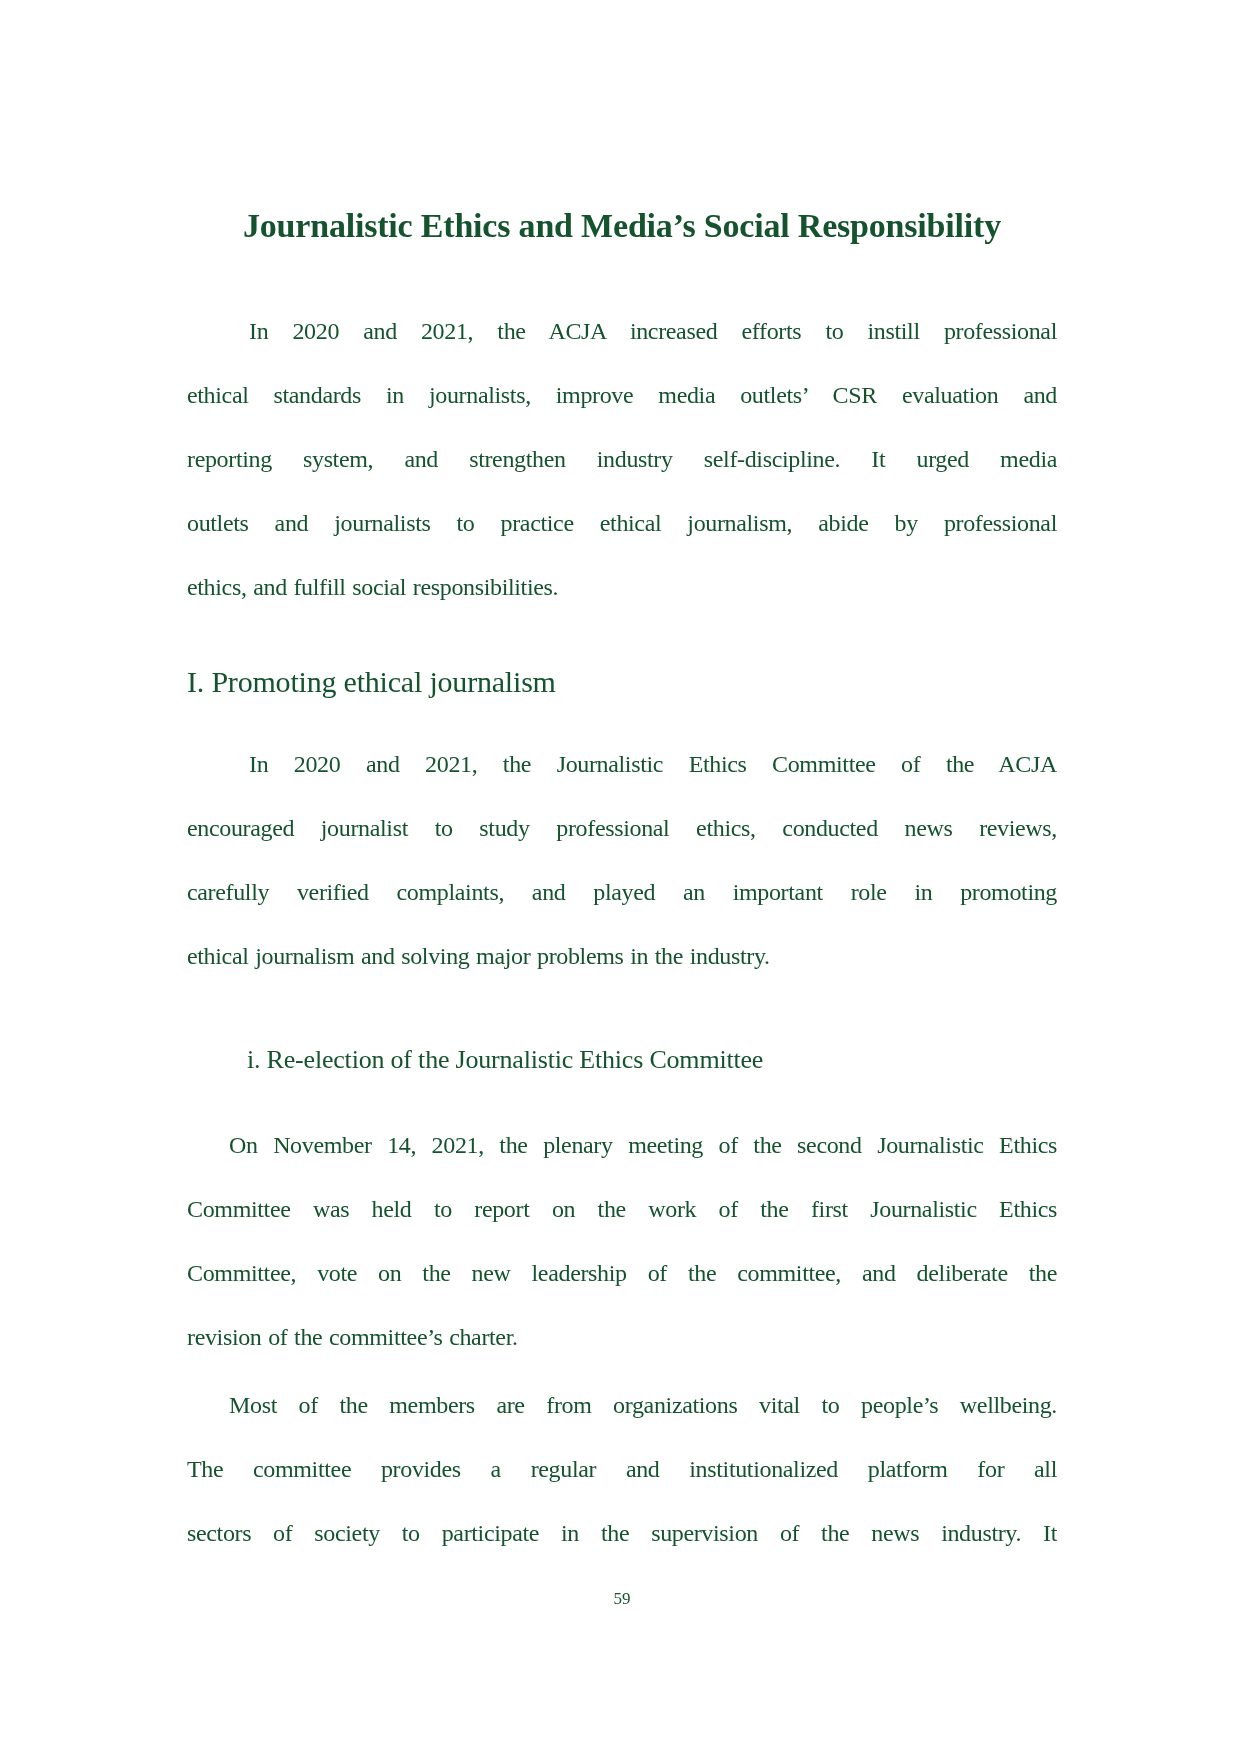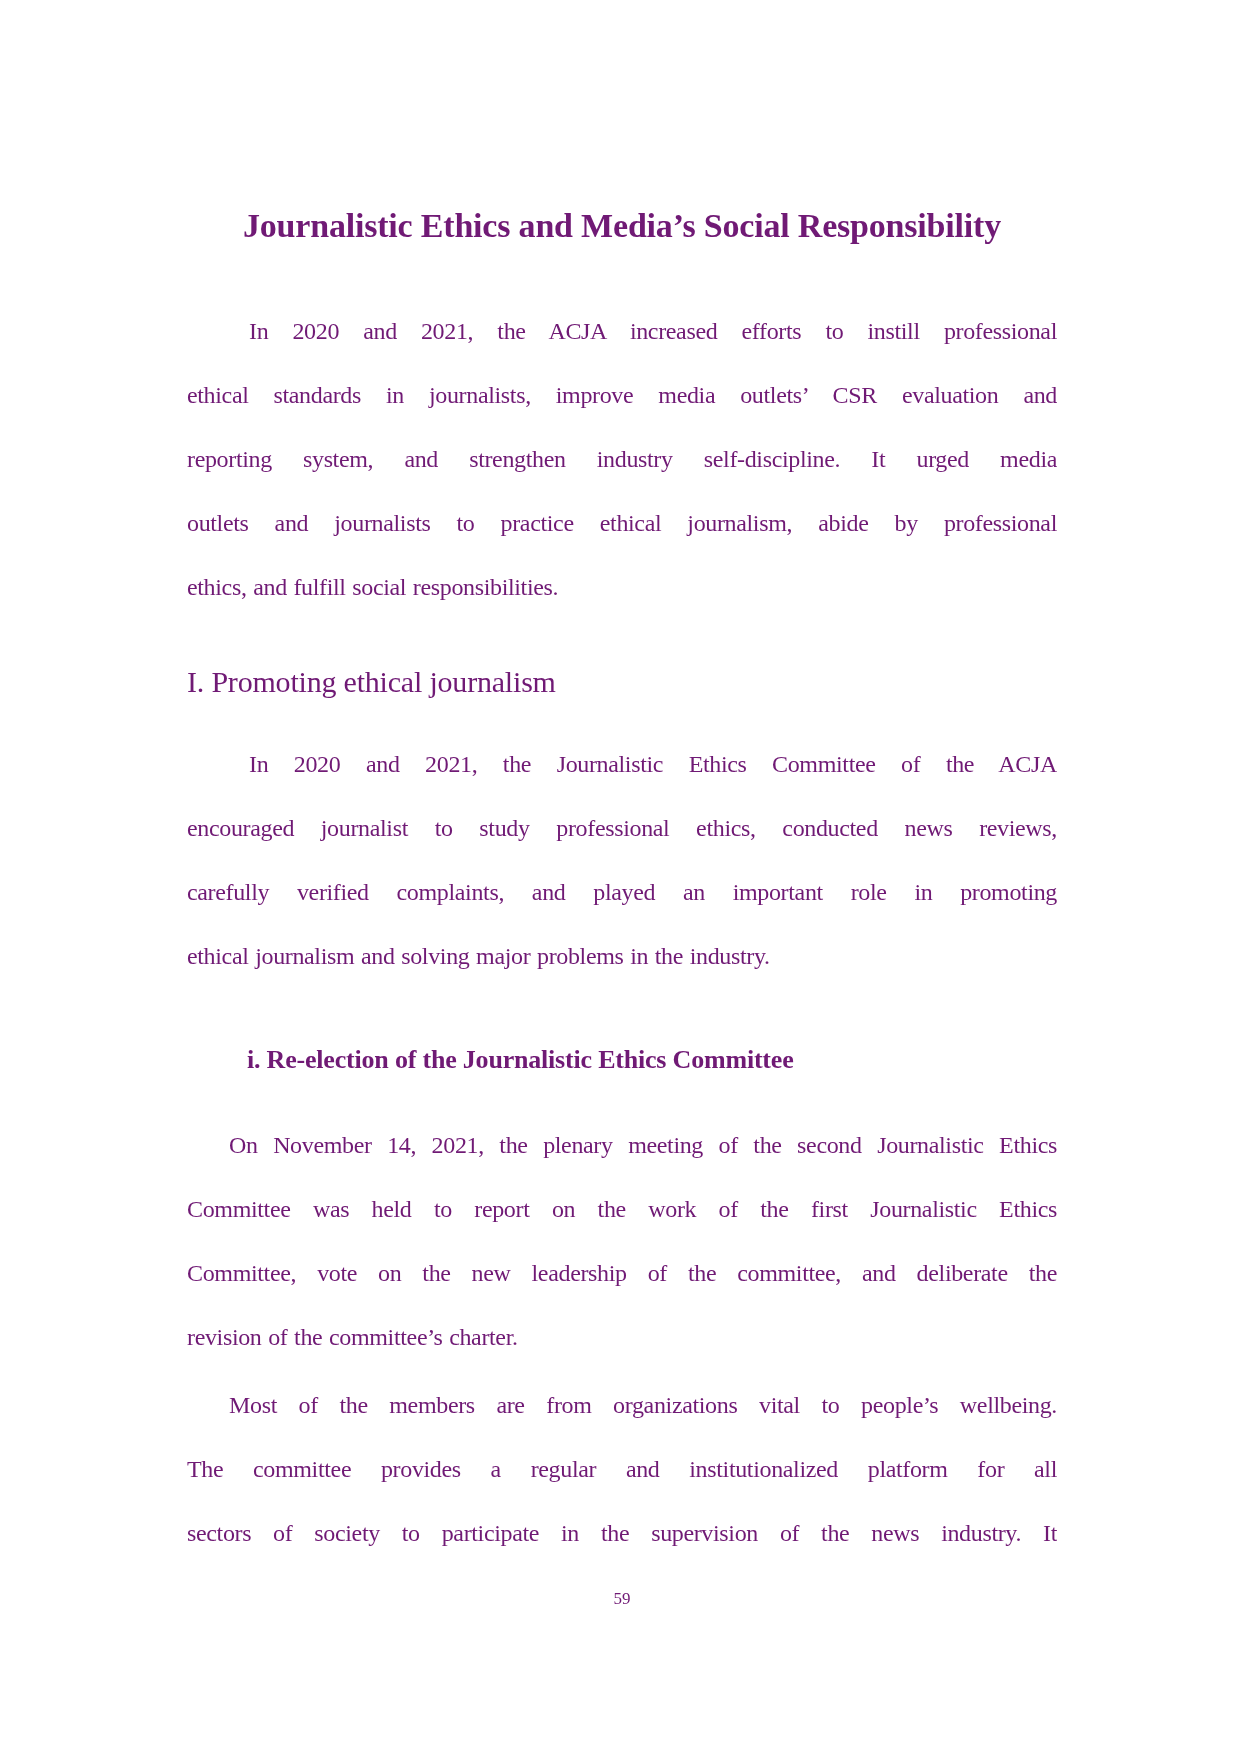--- a/index.html
+++ b/index.html
@@ -2,21 +2,21 @@
 <html><head>
 <meta charset="utf-8">
 <style>
   html, body { margin: 0; padding: 0; background: #fff; }
   .page {
     position: relative;
     width: 1241px;
     height: 1754px;
     background: #ffffff;
     font-family: "Liberation Serif", "DejaVu Serif", serif;
-    color: #701a75;
+    color: #14532d;
     overflow: hidden;
     margin: 0 auto;
   }
   .content {
     position: absolute;
     left: 187px;
     top: 0;
     width: 870px;
   }
   .doc-title {
@@ -55,21 +55,21 @@
     line-height: 44px;
     font-weight: normal;
     letter-spacing: -0.2px;
   }
   .p2 { margin-top: 28px; }
   .h2 {
     margin: 52px 0 16px 0;
     padding-left: 60px;
     font-size: 26px;
     line-height: 40px;
-    font-weight: bold;
+    font-weight: normal;
     letter-spacing: -0.2px;
   }
   .p3 { margin-top: 33px; }
   .p4 { margin-top: 4px; }
   .page-footer {
     margin-top: 22px;
     font-size: 17px;
     line-height: 24px;
     text-align: center;
   }

